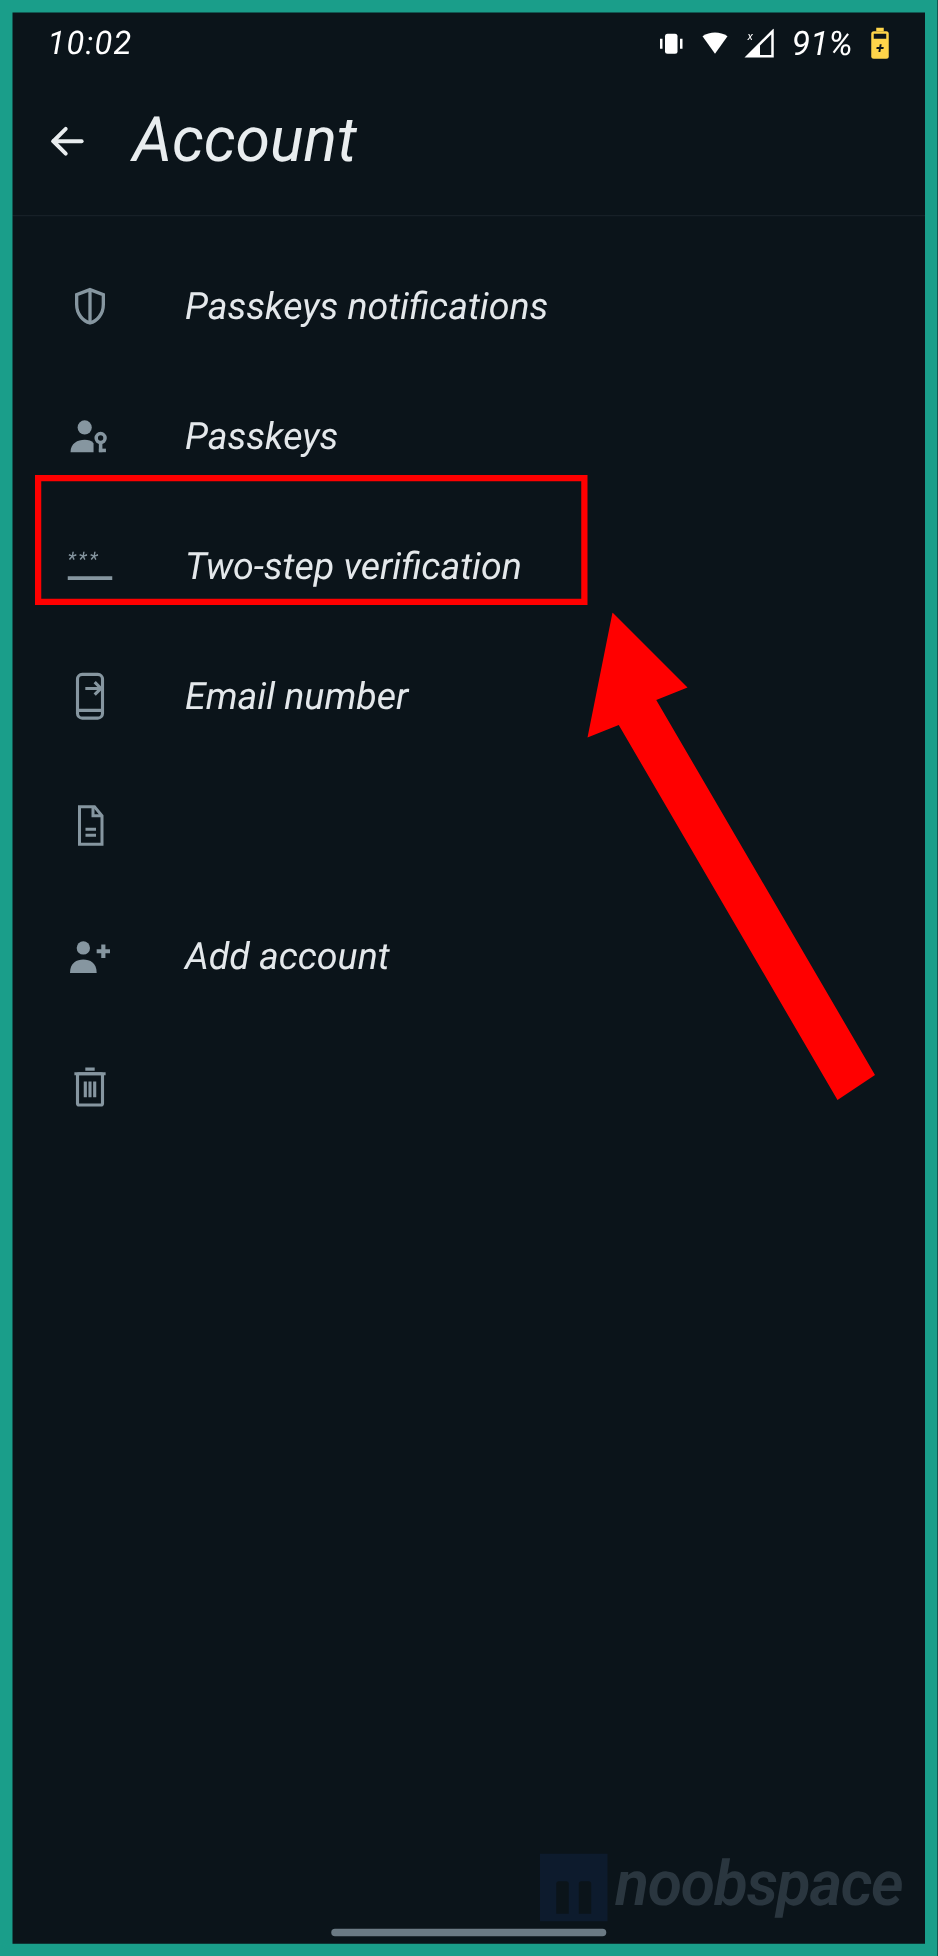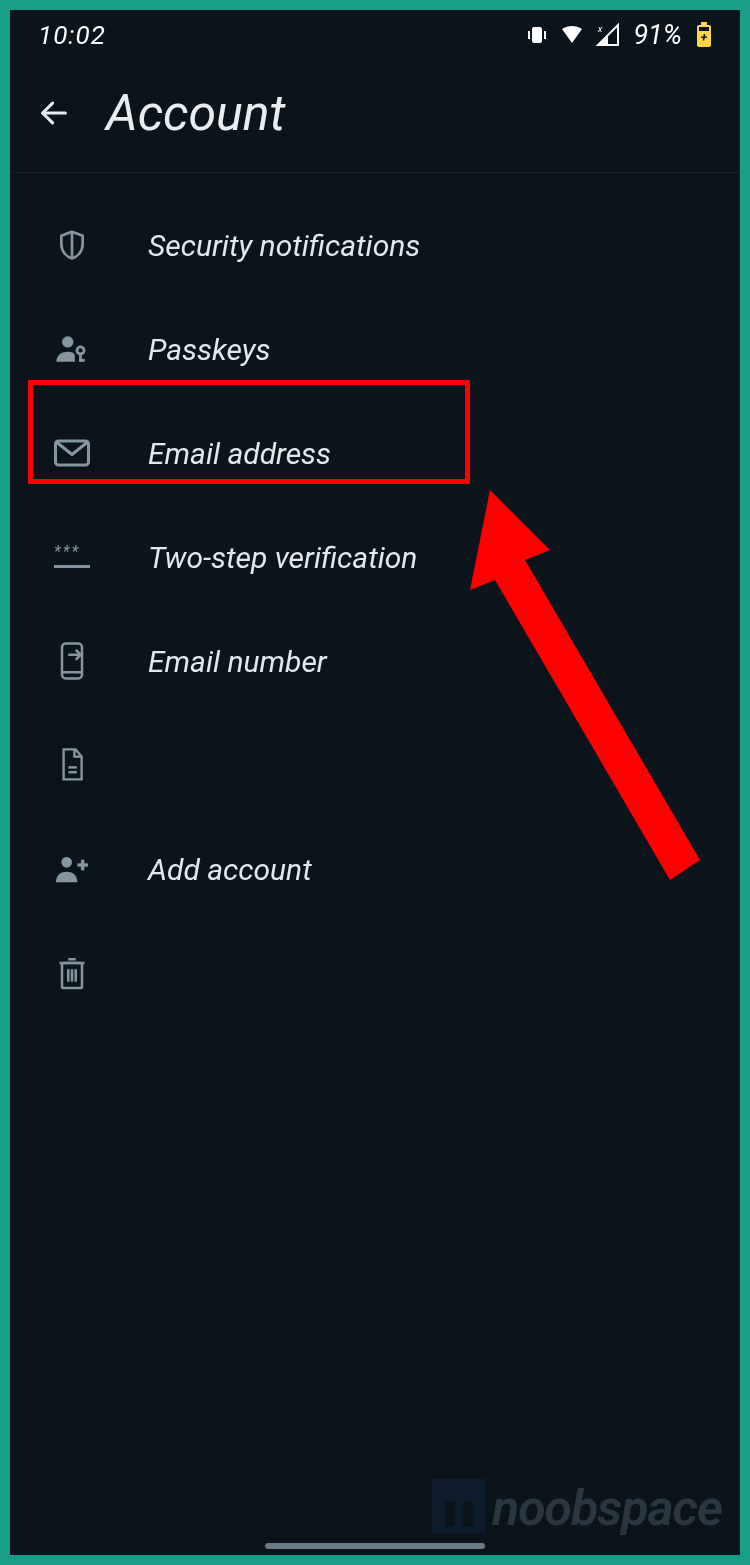--- a/index.html
+++ b/index.html
@@ -91,21 +91,21 @@
     width: 280px;
     height: 400px;
     pointer-events: none;
   }
   
   .watermark {
     position: absolute;
     bottom: 18px;
     right: 18px;
     display: flex;
-    align-items: flex-start;
+    align-items: flex-end;
     gap: 6px;
     opacity: 0.4;
   }
   .watermark .logo {
     width: 54px; height: 54px;
     background: #12264a;
     display: flex; align-items: flex-end; justify-content: center;
     padding-bottom: 6px;
   }
   .watermark .logo-inner { display:flex; gap:8px; }
@@ -180,45 +180,36 @@
 
   <div class="list">
 
     <div class="row">
       <span class="row-icon">
         <svg width="32" height="36" viewBox="0 0 24 24" fill="none" stroke="#8696a0" stroke-width="2">
             <path d="M12 2 L20 5 V11 C20 17 16 21 12 22 C8 21 4 17 4 11 V5 Z"></path>
             <path d="M12 2 V22"></path>
           </svg>
       </span>
-      <span class="row-label">Security notifications</span>
+      <span class="row-label">Passkeys notifications</span>
     </div>
 
     <div class="row">
       <span class="row-icon">
         <svg width="36" height="34" viewBox="0 0 24 24" fill="#8696a0">
             <circle cx="9" cy="7" r="4"></circle>
             <path d="M1 21 C1 16 5 14 9 14 C11 14 13 14.5 14 16 L14 21 Z"></path>
             <circle cx="18" cy="13" r="2.5" fill="none" stroke="#8696a0" stroke-width="2"></circle>
             <rect x="17" y="15" width="2" height="6" fill="#8696a0"></rect>
             <rect x="17" y="19" width="4" height="2" fill="#8696a0"></rect>
           </svg>
       </span>
       <span class="row-label">Passkeys</span>
     </div>
 
-    <div class="row">
-      <span class="row-icon">
-        <svg width="36" height="28" viewBox="0 0 24 18" fill="none" stroke="#8696a0" stroke-width="2" stroke-linejoin="round">
-            <rect x="1" y="1" width="22" height="16" rx="2"></rect>
-            <polyline points="2 2 12 10 22 2"></polyline>
-          </svg>
-      </span>
-      <span class="row-label">Email address</span>
-    </div>
 
     <div class="row">
       <span class="row-icon">
         <svg width="36" height="28" viewBox="0 0 36 28" fill="#8696a0">
             <text x="0" y="14" font-size="16" letter-spacing="2" fill="#8696a0">***</text>
             <rect x="0" y="22" width="36" height="3"></rect>
           </svg>
       </span>
       <span class="row-label">Two-step verification</span>
     </div>

